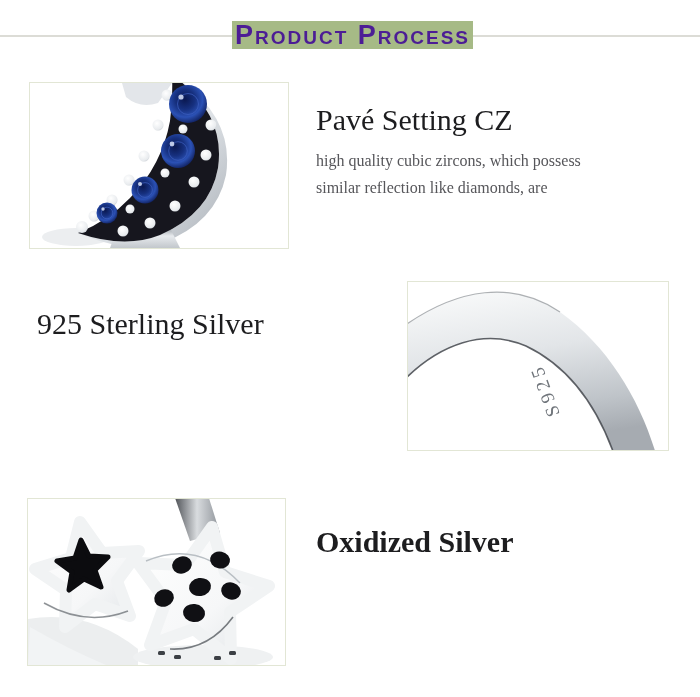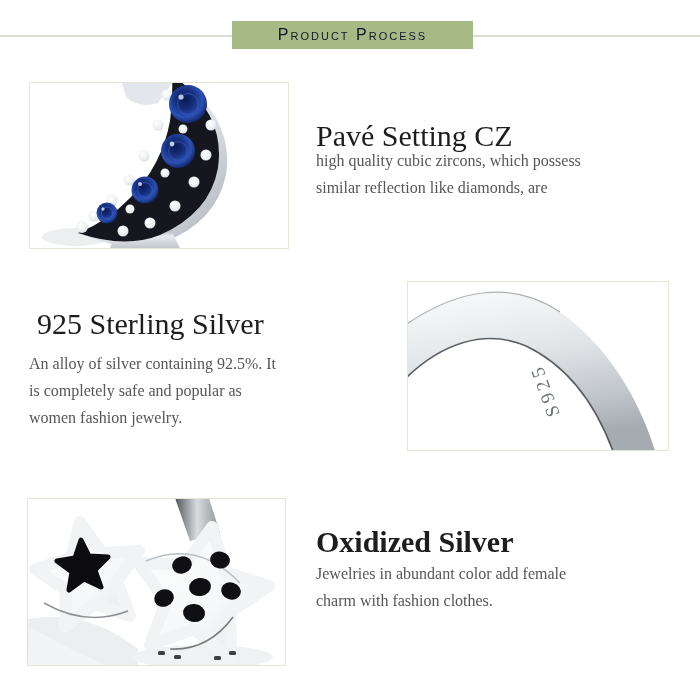--- a/index.html
+++ b/index.html
@@ -3,32 +3,32 @@
 <meta charset="utf-8">
 <style>
   html,body{margin:0;padding:0;background:#ffffff;}
   #page{position:relative;width:700px;height:697px;background:#ffffff;overflow:hidden;
         font-family:"Liberation Serif", serif;}
   
   .rule{position:absolute;left:0;top:35px;width:700px;height:2px;background:#dcdcd6;}
   .banner{position:absolute;left:232px;top:21px;width:241px;height:28px;background:#a6ba86;
           display:flex;align-items:center;justify-content:center;}
   .banner span{font-family:"Liberation Sans", sans-serif;font-variant:small-caps;
-               color:#0f172a;font-size:16px;letter-spacing:2px;line-height:1;}
+               color:#4c1d95;font-size:27px;letter-spacing:2px;line-height:1;font-weight:bold;}
   
   .photo{position:absolute;background:#ffffff;border:1px solid #e2e6d5;}
   .photo svg{display:block;}
   #moon-photo{left:29px;top:82px;}
   #ring-photo{left:407px;top:281px;}
   #star-photo{left:27px;top:498px;}
   
   .sec-title{position:absolute;font-size:30px;line-height:36px;color:#1d1d1f;white-space:nowrap;}
   .sec-body{position:absolute;font-size:16px;line-height:27px;color:#56565a;}
   .sec-body div{white-space:nowrap;}
-  #t1{left:316px;top:102px;margin-top:16px;}
+  #t1{left:316px;top:102px;}
   #b1{left:316px;top:147px;}
   #t2{left:29px;top:306px;margin-left:8px;}
   #b2{left:29px;top:350px;}
   #t3{left:316px;top:524px;font-weight:bold;}
   #b3{left:316px;top:560px;}
 </style>
 </head>
 <body>
 
 <div id="page">
@@ -114,25 +114,20 @@
     </svg>
   </div>
 
   <div class="sec-title" id="t1">Pavé Setting CZ</div>
   <div class="sec-body" id="b1">
     <div>high quality cubic zircons, which possess</div>
     <div>similar reflection like diamonds, are</div>
   </div>
 
   <div class="sec-title" id="t2">925 Sterling Silver</div>
-  <div class="sec-body" id="b2">
-    <div>An alloy of silver containing 92.5%. It</div>
-    <div>is completely safe and popular as</div>
-    <div>women fashion jewelry.</div>
-  </div>
 
   <div class="photo" id="ring-photo">
     <svg width="260" height="168" viewBox="0 0 260 168">
       <defs>
         <linearGradient id="bandG" x1="0" y1="0" x2="0.25" y2="1">
           <stop offset="0" stop-color="#fbfcfc"></stop>
             <stop offset="0.45" stop-color="#e2e5e8"></stop>
           <stop offset="0.8" stop-color="#bfc4c9"></stop>
             <stop offset="1" stop-color="#a6abb1"></stop>
         </linearGradient>
@@ -189,18 +184,14 @@
       <g fill="#3c4045">
         <rect x="130" y="152" width="7" height="4" rx="1.5"></rect>
         <rect x="146" y="156" width="7" height="4" rx="1.5"></rect>
         <rect x="186" y="157" width="7" height="4" rx="1.5"></rect>
         <rect x="201" y="152" width="7" height="4" rx="1.5"></rect>
       </g>
     </svg>
   </div>
 
   <div class="sec-title" id="t3">Oxidized Silver</div>
-  <div class="sec-body" id="b3">
-    <div>Jewelries in abundant color add female</div>
-    <div>charm with fashion clothes.</div>
-  </div>
 
 </div>
 
 </body></html>

